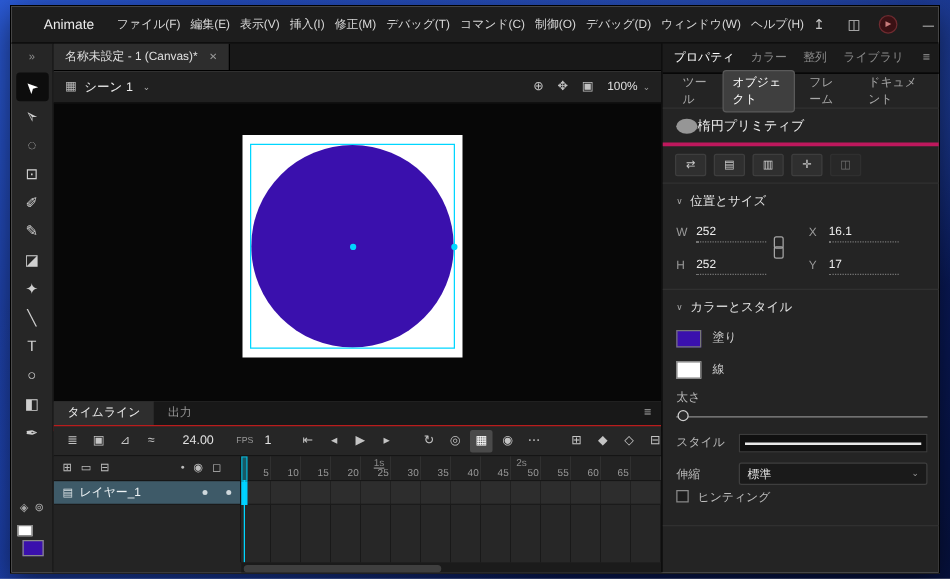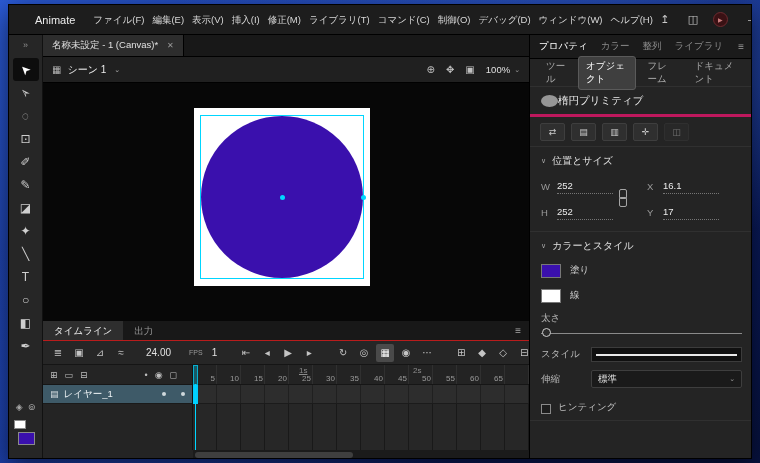--- a/index.html
+++ b/index.html
@@ -139,38 +139,38 @@
   .slider-knob{position:absolute;left:1px;top:1px;width:9px;height:9px;border:1px solid #cfcfcf;border-radius:50%;background:#2a2a2a;}
   .inline-row{display:flex;align-items:center;gap:8px;height:23px;}
   .inline-label{width:42px;font-size:9.5px;color:#b8b8b8;}
   .style-field{flex:1;height:15px;background:#101010;border:1px solid #3c3c3c;position:relative;}
   .solid-line{position:absolute;left:4px;right:4px;top:6px;height:2px;background:#e8e8e8;}
   .shape-field{flex:1;height:15px;background:#f2f2f2;border:1px solid #3c3c3c;position:relative;}
   .green-line{position:absolute;left:3px;right:3px;top:5px;height:4px;}
   .scale-row{display:flex;align-items:center;gap:8px;height:26px;}
   .select{flex:1;height:18px;background:#1a1a1a;border:1px solid #3e3e3e;border-radius:2px;display:flex;align-items:center;padding:0 6px;font-size:9.5px;color:#e0e0e0;}
   .select-caret{margin-left:auto;font-size:7px;color:#9a9a9a;}
-  .hint-row{display:flex;align-items:flex-end;gap:7px;height:22px;font-size:9.5px;color:#bdbdbd;}
+  .hint-row{display:flex;align-items:flex-start;gap:7px;height:22px;font-size:9.5px;color:#bdbdbd;}
   .checkbox{width:10px;height:10px;border:1px solid #8a8a8a;background:#1c1c1c;}
 </style>
 </head>
 <body>
 
 <div class="window">
 
   <div class="titlebar">
     <span class="app-name">Animate</span>
     <nav class="menubar">
 
     <span class="menu-item" data-index="0">ファイル(F)</span>
         <span class="menu-item" data-index="1">編集(E)</span>
         <span class="menu-item" data-index="2">表示(V)</span>
         <span class="menu-item" data-index="3">挿入(I)</span>
         <span class="menu-item" data-index="4">修正(M)</span>
-        <span class="menu-item" data-index="5">ライブラリ(T)</span>
+        <span class="menu-item" data-index="5">デバッグ(T)</span>
         <span class="menu-item" data-index="6">コマンド(C)</span>
         <span class="menu-item" data-index="7">制御(O)</span>
         <span class="menu-item" data-index="8">デバッグ(D)</span>
         <span class="menu-item" data-index="9">ウィンドウ(W)</span>
         <span class="menu-item" data-index="10">ヘルプ(H)</span>
       </nav>
     <div class="tb-actions">
       <span class="tb-icon">↥</span>
       <span class="tb-icon">◫</span>
       <span class="record-btn">▶</span>

